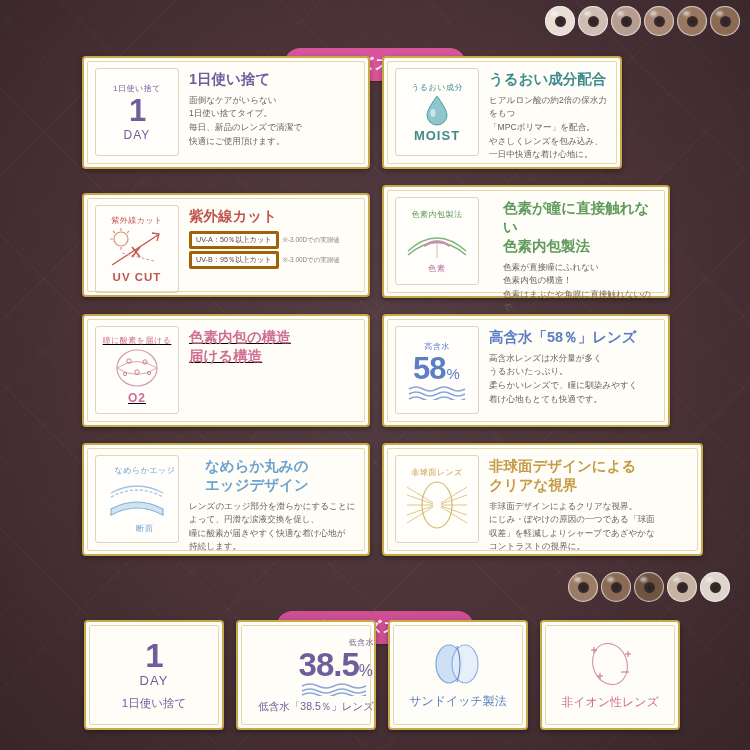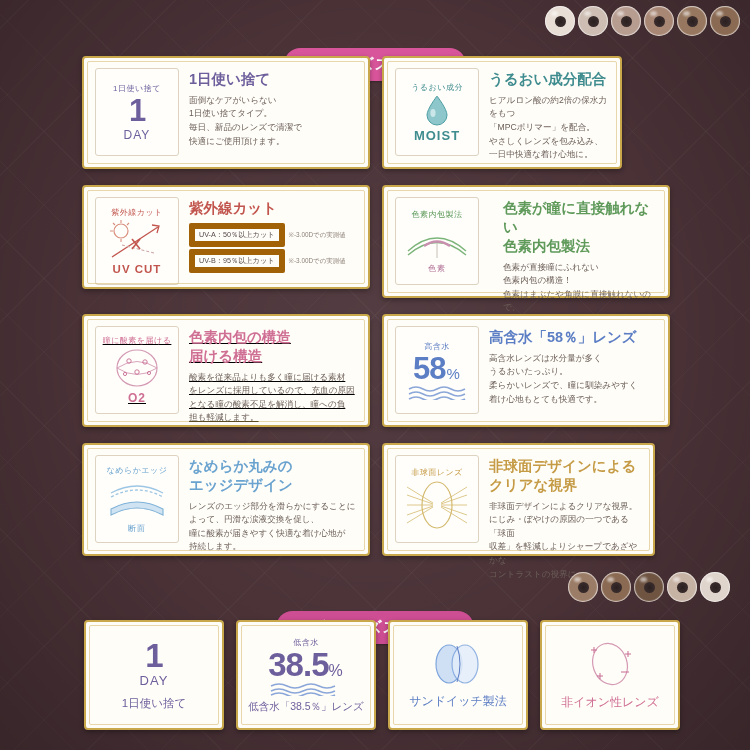--- a/index.html
+++ b/index.html
@@ -94,32 +94,32 @@
   .body{ flex:1; min-width:0; }
   .title{
     font-size:14.5px; font-weight:bold; line-height:1.3; margin:2px 0 5px 0;
   }
   .desc{ font-size:8.6px; line-height:1.58; color:#6b5e57; }
   .note{ margin-top:4px; }
   .note .line{
     display:flex; align-items:center; gap:4px; font-size:7.4px; color:#6b5e57; margin-top:2px;
   }
   .note .tag{
-    border:6px solid #a16207; border-radius:2px; padding:1px 4px; font-size:7.2px; white-space:nowrap; color:#55494a;
+    border:3px solid #a16207; border-radius:2px; padding:1px 4px; font-size:7.2px; white-space:nowrap; color:#55494a;
   }
   .note .tiny{ font-size:6.4px; color:#8d8179; }
 
   
   .c-purple{ color:#6d5f9c; }
   .c-teal  { color:#3f8c8f; }
   .c-red   { color:#c2564e; }
   .c-green { color:#5f9a5b; }
   .c-pink  { color:#cf6f94; }
   .c-blue  { color:#5c7ec4; }
-  .c-sky   { color:#6aa3cf; }
+  .c-sky   { color:#6aa3cf;margin-left:16px; }
   .c-gold  { color:#c59b46; }
 
   svg{ display:block; }
 
   
   .scard{
     position:absolute;
     background:#fffdf8;
     border:2px solid #c9a84c;
     border-radius:4px;
@@ -182,21 +182,21 @@
     </div>
     <div class="body">
       <div class="title c-teal" style="white-space:pre-line">うるおい成分配合</div>
       <div class="desc" style="white-space:pre-line">ヒアルロン酸の約2倍の保水力をもつ
 「MPCポリマー」を配合。
 やさしくレンズを包み込み、
 一日中快適な着け心地に。</div>
     </div>
   </div>
 
-  <div class="card" style="left:82px; top:185px; width:288px; height:104px;">
+  <div class="card" style="left:82px; top:193px; width:288px; height:104px;">
     <div class="badge">
       <div class="cap c-red">紫外線カット</div>
       <span>
         <svg width="62" height="42" viewBox="0 0 62 42">
           <circle cx="15" cy="12" r="7" fill="none" stroke="#d98f7f" stroke-width="1.2"></circle>
           <g stroke="#d98f7f" stroke-width="1.1">
             <line x1="15" y1="1" x2="15" y2="4"></line>
               <line x1="4" y1="12" x2="7" y2="12"></line>
             <line x1="7" y1="4" x2="9" y2="6"></line>
               <line x1="23" y1="4" x2="21" y2="6"></line>
@@ -262,24 +262,20 @@
           <circle cx="30" cy="25" r="2.2" fill="none" stroke="#c76d93" stroke-width=".9"></circle>
           <circle cx="18" cy="27" r="1.6" fill="none" stroke="#c76d93" stroke-width=".9"></circle>
           <circle cx="42" cy="26" r="1.6" fill="none" stroke="#c76d93" stroke-width=".9"></circle>
         </svg>
       </span>
       <div class="sub c-pink" style="font-size:12px;font-weight:bold">O2</div>
     </div>
     <div class="body">
       <div class="title c-pink" style="white-space:pre-line">色素内包の構造
 届ける構造</div>
-      <div class="desc" style="white-space:pre-line">酸素を従来品よりも多く瞳に届ける素材
-をレンズに採用しているので、充血の原因
-となる瞳の酸素不足を解消し、瞳への負
-担も軽減します。</div>
     </div>
   </div>
 
   <div class="card" style="left:382px; top:314px; width:288px; height:113px;">
     <div class="badge">
       <div class="cap c-blue">高含水</div>
       <div style="display:flex;align-items:baseline;">
         <div class="big c-blue">58</div>
         <div class="sub c-blue" style="font-size:15px;margin-left:1px;">%</div>
       </div>
@@ -315,21 +311,21 @@
     <div class="body">
       <div class="title c-sky" style="white-space:pre-line">なめらか丸みの
 エッジデザイン</div>
       <div class="desc" style="white-space:pre-line">レンズのエッジ部分を滑らかにすることに
 よって、円滑な涙液交換を促し、
 瞳に酸素が届きやすく快適な着け心地が
 持続します。</div>
     </div>
   </div>
 
-  <div class="card" style="left:382px; top:443px; width:273px; height:113px;">
+  <div class="card" style="left:382px; top:443px; width:321px; height:113px;">
     <div class="badge">
       <div class="cap c-gold">非球面レンズ</div>
       <span>
         <svg width="64" height="52" viewBox="0 0 64 52">
           <ellipse cx="32" cy="26" rx="15" ry="23" fill="none" stroke="#d4ba6f" stroke-width="1.2"></ellipse>
           <g stroke="#d4ba6f" stroke-width=".8">
             <line x1="2" y1="8" x2="28" y2="24"></line>
               <line x1="2" y1="16" x2="28" y2="25"></line>
             <line x1="2" y1="26" x2="28" y2="26"></line>
               <line x1="2" y1="36" x2="28" y2="27"></line>
@@ -363,21 +359,21 @@
       <div class="lens" style="background: radial-gradient(circle, rgb(199, 179, 164) 35%, rgb(199, 179, 164) 60%, rgba(255, 255, 255, 0.85) 100%);"></div>
       <div class="lens" style="background: radial-gradient(circle, rgb(224, 213, 204) 35%, rgb(224, 213, 204) 60%, rgba(255, 255, 255, 0.85) 100%);"></div>
     </div>
 
   <div class="scard" style="left:84px; top:620px; width:140px; height:110px;">
     <div class="s-main c-purple">1</div>
     <div class="s-sub c-purple">DAY</div>
     <div class="s-cap c-purple">1日使い捨て</div>
   </div>
 
-  <div class="scard" style="left:236px; top:620px; width:140px; height:110px;">
+  <div class="scard" style="left:236px; top:620px; width:140px; height:110px;align-items:flex-end;">
     <div class="s-small c-purple">低含水</div>
     <div style="display:flex;align-items:baseline;">
       <div class="s-main c-purple">38.5</div>
       <div class="s-sub c-purple" style="font-size:16px">%</div>
     </div>
     <span>
       <svg width="74" height="15" viewBox="0 0 74 15">
         <path d="M2 5 q8 -4 16 0 t16 0 t16 0 t16 0" fill="none" stroke="#8ba6d8" stroke-width="1.5"></path>
         <path d="M2 10 q8 -4 16 0 t16 0 t16 0 t16 0" fill="none" stroke="#8ba6d8" stroke-width="1.5"></path>
         <path d="M2 14 q8 -4 16 0 t16 0 t16 0 t16 0" fill="none" stroke="#8ba6d8" stroke-width="1.5"></path>

